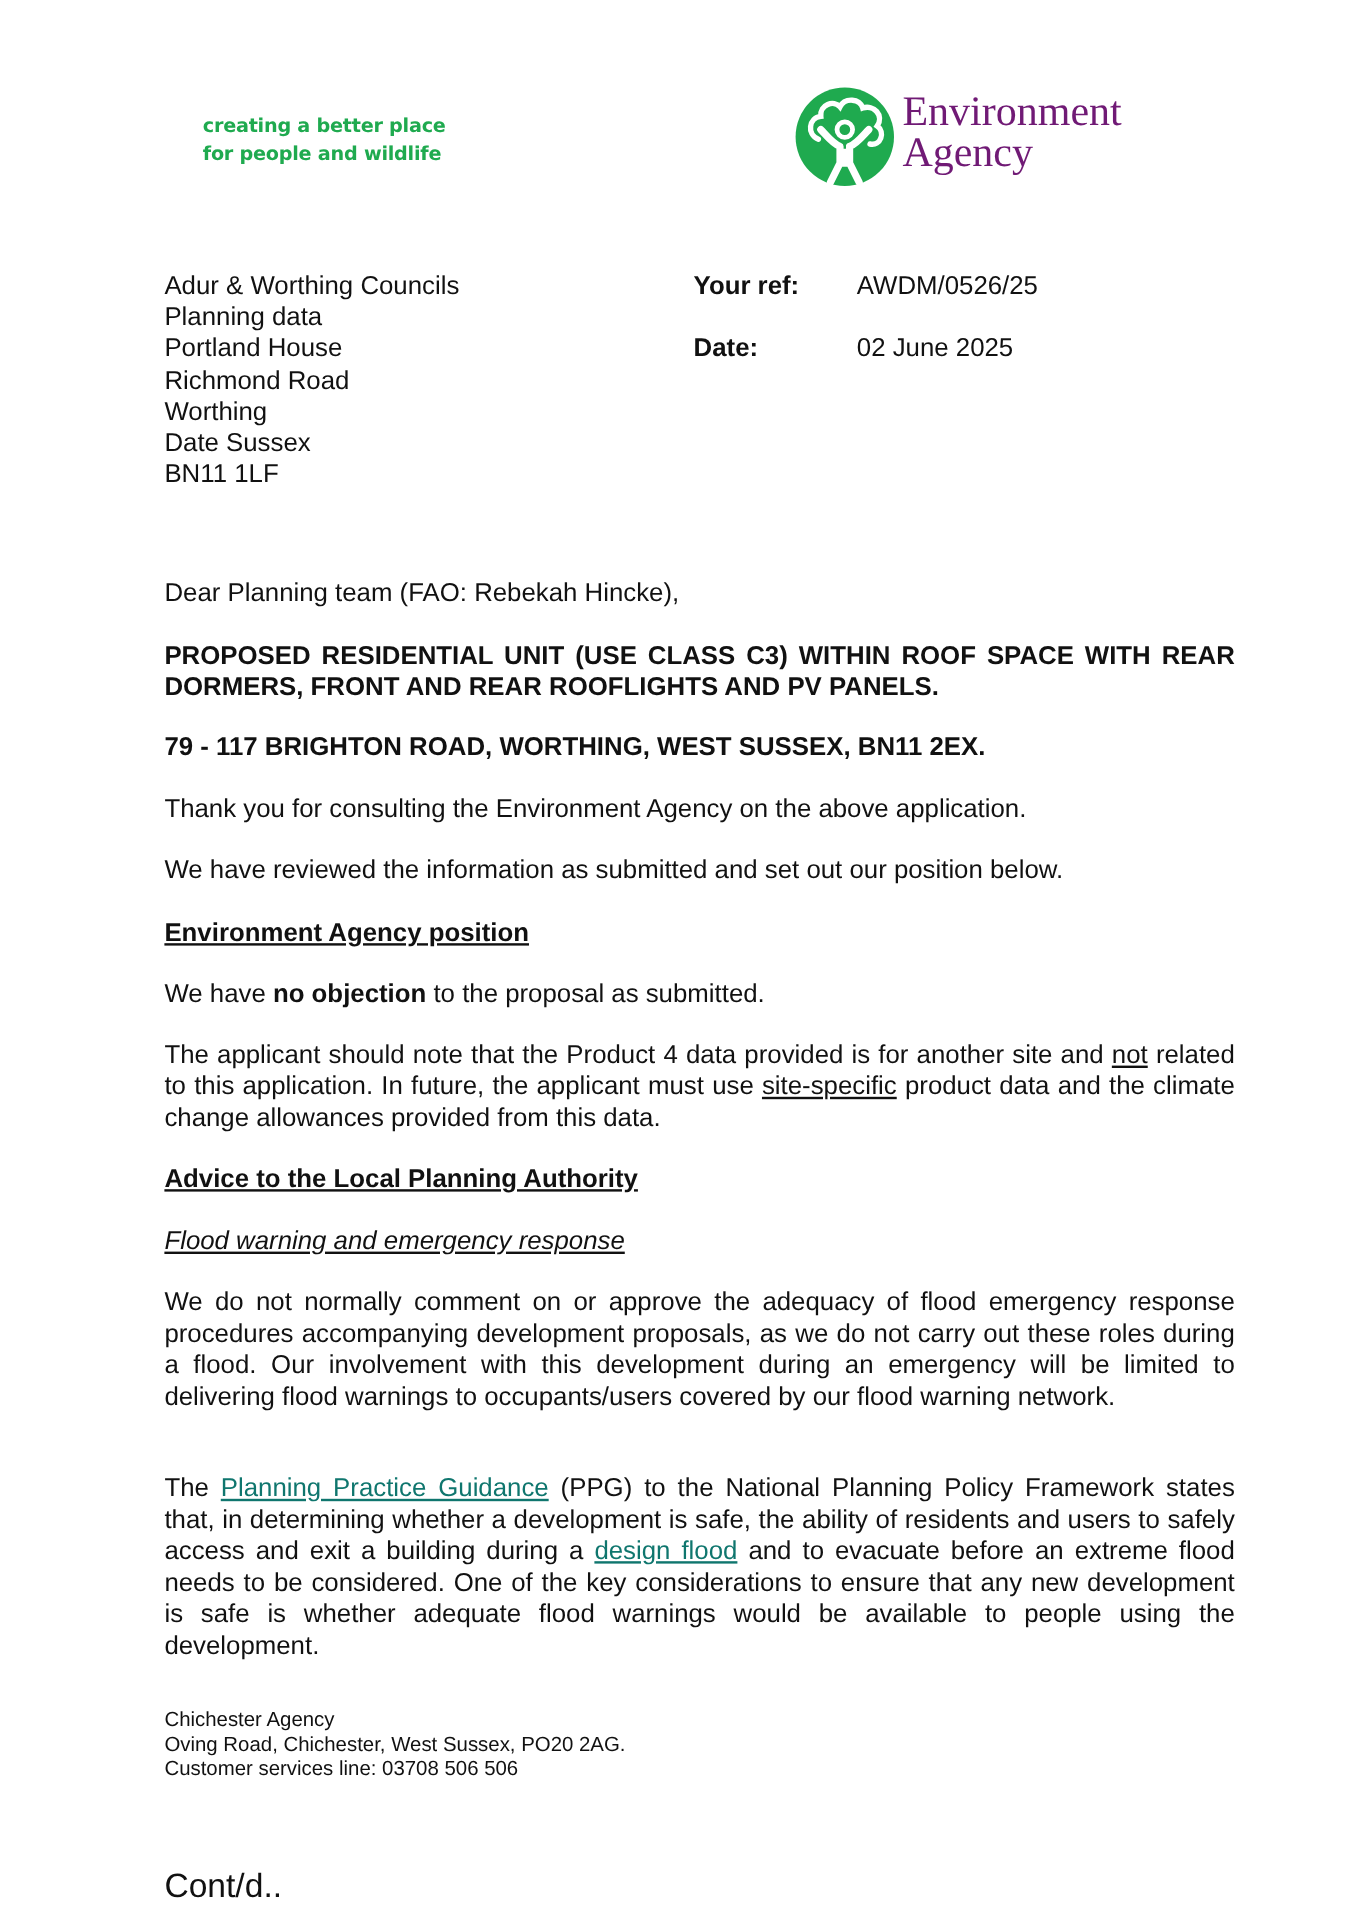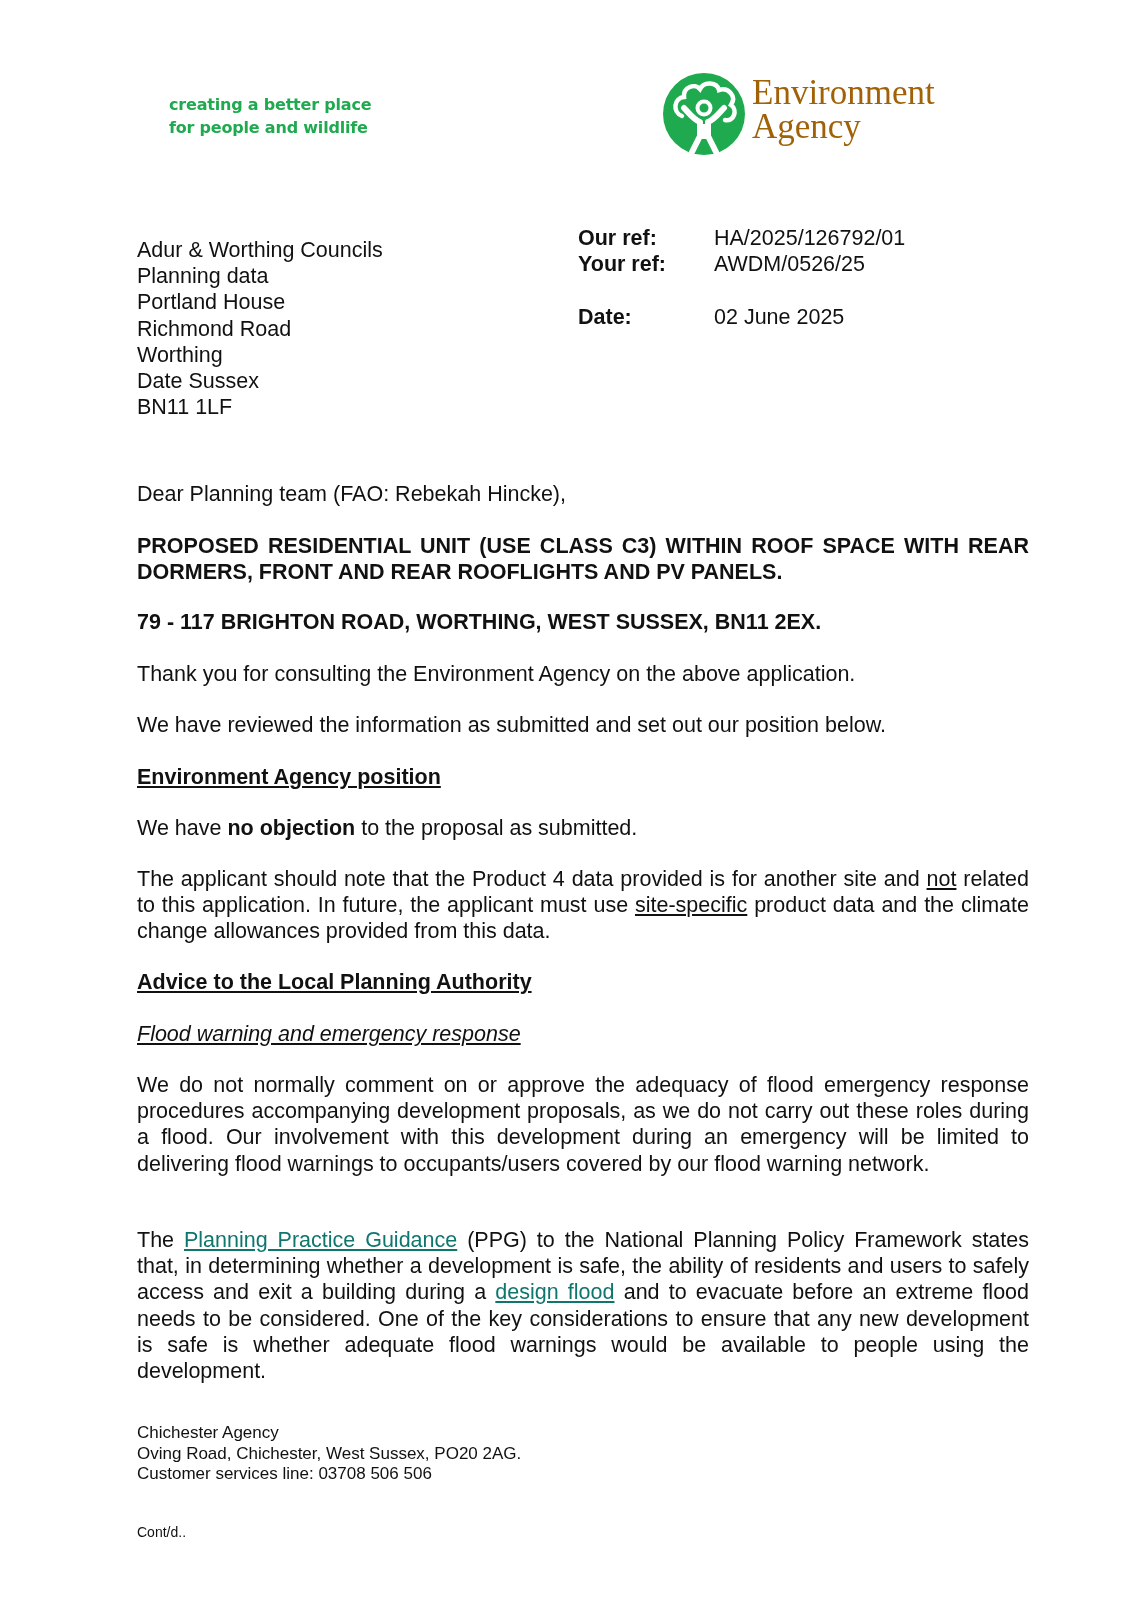--- a/index.html
+++ b/index.html
@@ -6,43 +6,43 @@
   body { width: 1132px; height: 1600px; position: relative; overflow: hidden;
          font-family: "Liberation Sans", sans-serif; color: #111; }
   .abs { position: absolute; }
 
   .tagline { left: 169px; top: 93px; color: #1faa4f; font-family: "DejaVu Sans", sans-serif;
              font-size: 16px; line-height: 23px; font-weight: 600; letter-spacing: -0.2px; }
   .tagline div { white-space: nowrap; }
 
   .logo { left: 662px; top: 72px; width: 300px; height: 86px; }
   .logo-mark { position: absolute; left: 0; top: 0; width: 84px; height: 84px; }
-  .logo-text { position: absolute; left: 90px; top: 4px; color: #a16207;
+  .logo-text { position: absolute; left: 90px; top: 4px; color: #701a75;
                font-family: "Liberation Serif", serif; font-size: 35px; line-height: 34px; }
   .logo-text div { white-space: nowrap; }
 
-  .addr { left: 137px; top: 225px; font-size: 21.5px; line-height: 26.2px; margin-top: 12px; }
+  .addr { left: 137px; top: 225px; font-size: 21.5px; line-height: 26.2px; }
   .addr div { white-space: nowrap; }
 
   .refs { left: 578px; top: 225px; font-size: 21.5px; line-height: 26.2px; }
   .ref-row { display: flex; white-space: nowrap; }
   .ref-label { width: 136px; font-weight: bold; }
   .ref-gap { height: 26.2px; }
 
   .body { left: 137px; width: 892px; font-size: 21.5px; line-height: 26.2px; }
   .just { text-align: justify; }
   .bold { font-weight: bold; }
   .u { text-decoration: underline; }
   .it { font-style: italic; }
   .link { color: #0f766e; text-decoration: underline; }
 
   .footer { left: 137px; top: 1423px; font-size: 17px; line-height: 20.5px; }
   .footer div { white-space: nowrap; }
   .footer .link { color: #2b3bb8; }
-  .contd { left: 137px; top: 1524px; font-size: 14px; }
+  .contd { left: 137px; top: 1556px; font-size: 28px; }
 </style>
 </head>
 <body>
 
 <div class="abs tagline">
   <div>creating a better place</div>
   <div>for people and wildlife</div>
 </div>
 
 <div class="abs logo">
@@ -63,24 +63,20 @@
   <div>Adur &amp; Worthing Councils</div>
   <div>Planning data</div>
   <div>Portland House</div>
   <div>Richmond Road</div>
   <div>Worthing</div>
   <div>Date Sussex</div>
   <div>BN11 1LF</div>
 </div>
 
 <div class="abs refs">
-  <div class="ref-row">
-    <span class="ref-label">Our ref:</span>
-    <span>HA/2025/126792/01</span>
-  </div>
   <div class="ref-row">
     <span class="ref-label">Your ref:</span>
     <span>AWDM/0526/25</span>
   </div>
   <div class="ref-gap"></div>
   <div class="ref-row">
     <span class="ref-label">Date:</span>
     <span>02 June 2025</span>
   </div>
 </div>

